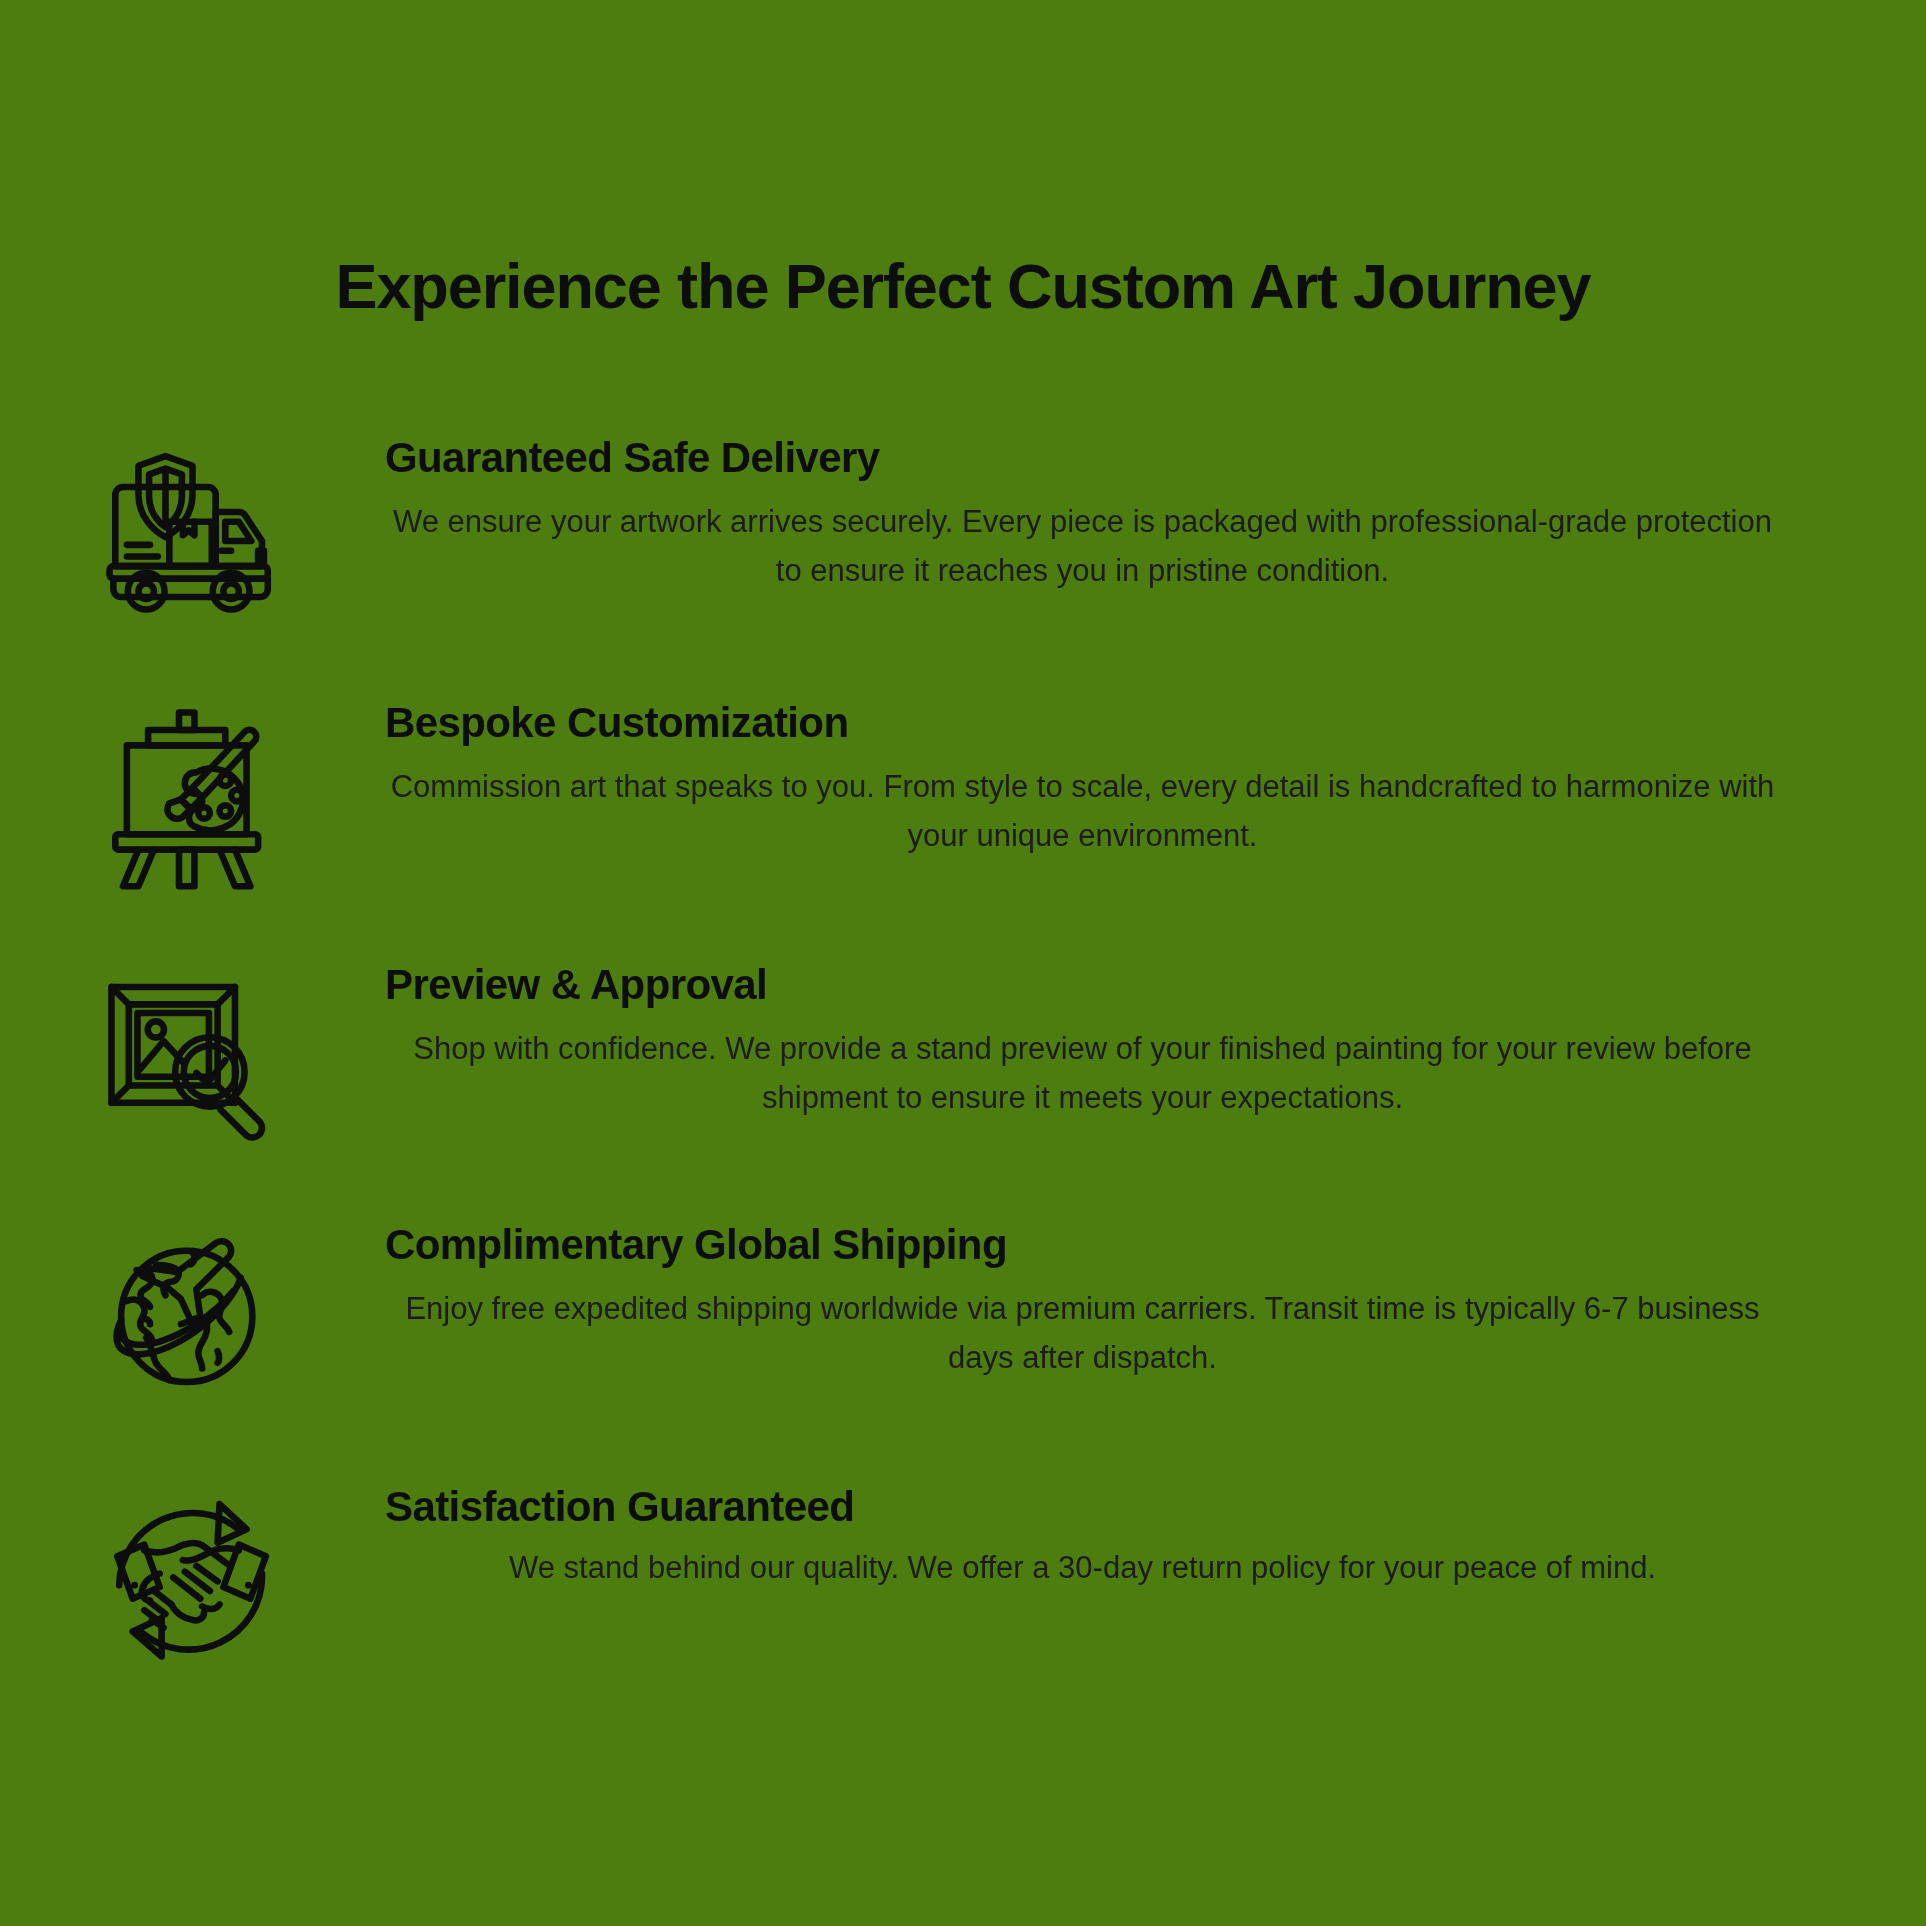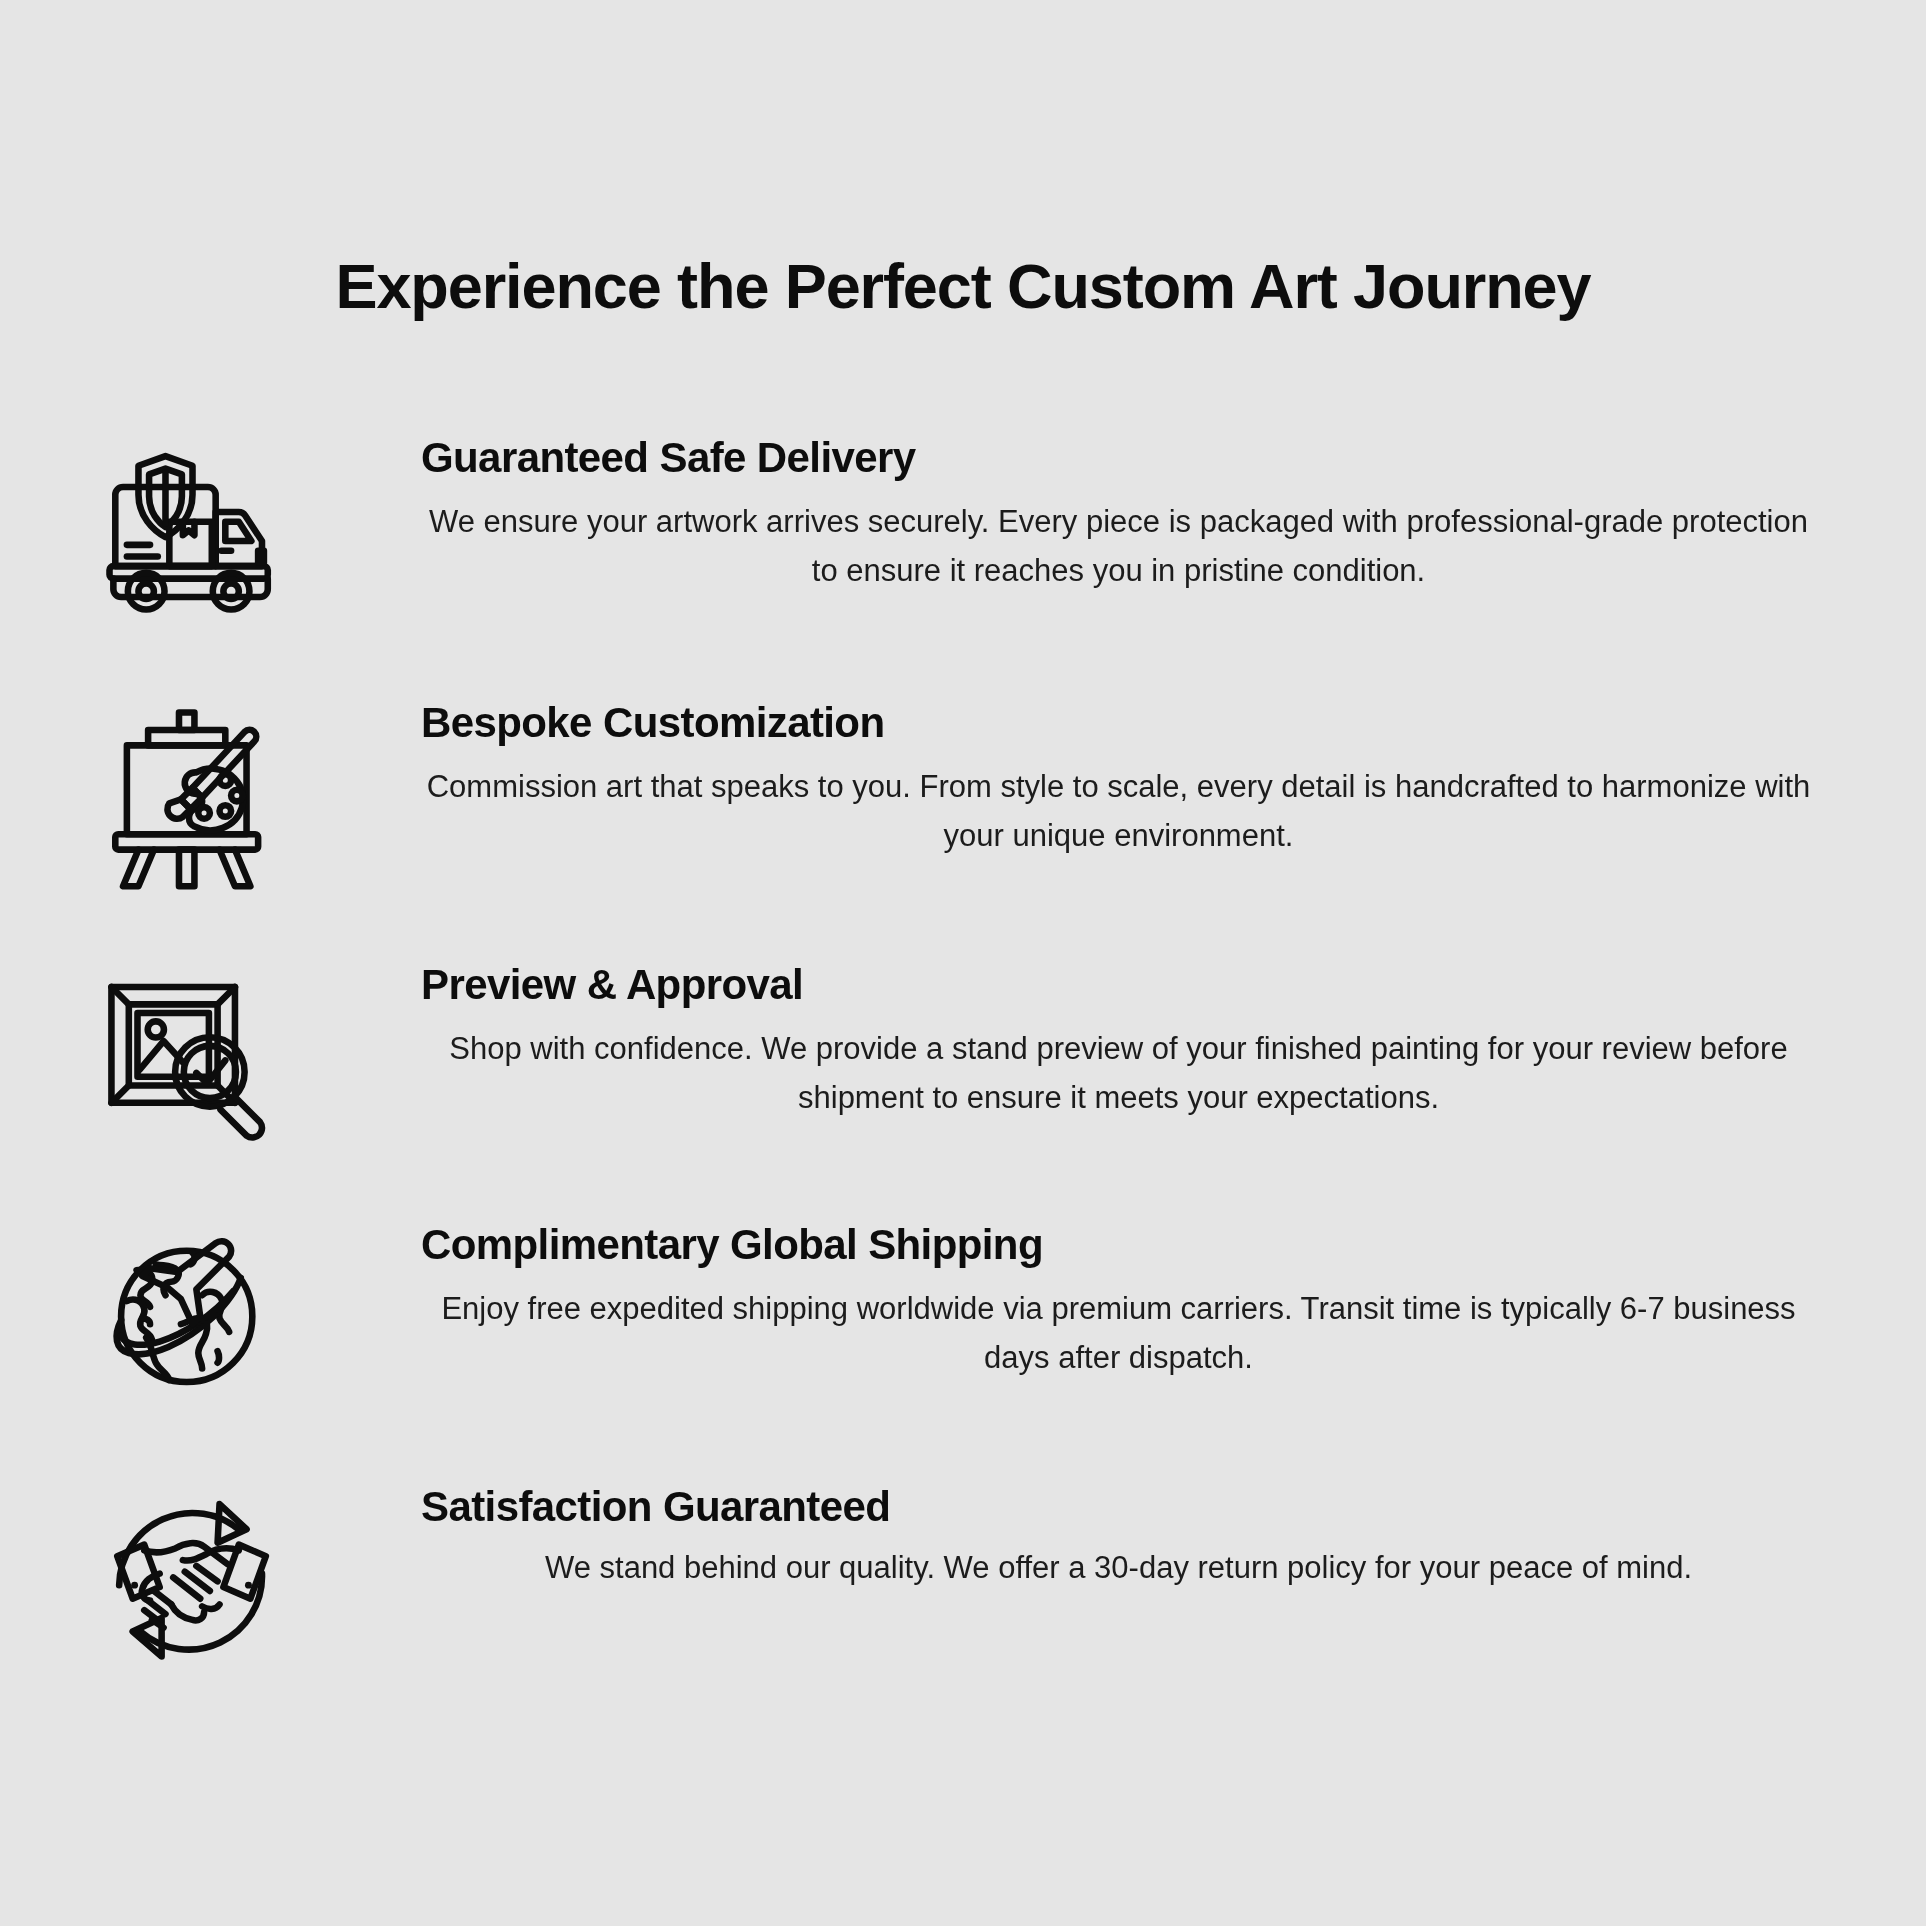--- a/index.html
+++ b/index.html
@@ -13,21 +13,21 @@
     background: #f8f7f4;
     font-family: "Liberation Sans", sans-serif;
     -webkit-font-smoothing: antialiased;
     overflow: hidden;
   }
 
   .page {
     position: relative;
     width: 1926px;
     height: 1926px;
-    background: #e5e5e5;
+    background: #4d7c0f;
     box-sizing: border-box;
   }
 
   .page-title {
     position: absolute;
     left: 0;
     right: 0;
     top: 210px;
     text-align: center;
     font-size: 63px;
@@ -67,21 +67,20 @@
     display: block;
     width: 193px;
     height: 193px;
   }
 
   .feature-text-cell {
     flex: 1 1 auto;
     padding-right: 78px;
     padding-top: 6.2px;
     box-sizing: border-box;
-    margin-left: 36px;
   }
 
   .feature-heading {
     font-size: 42px;
     font-weight: 700;
     color: #0d0d0d;
     letter-spacing: -0.6px;
     line-height: 1.12;
     margin: 0 0 17px 0;
     font-family: "Liberation Sans", sans-serif;

